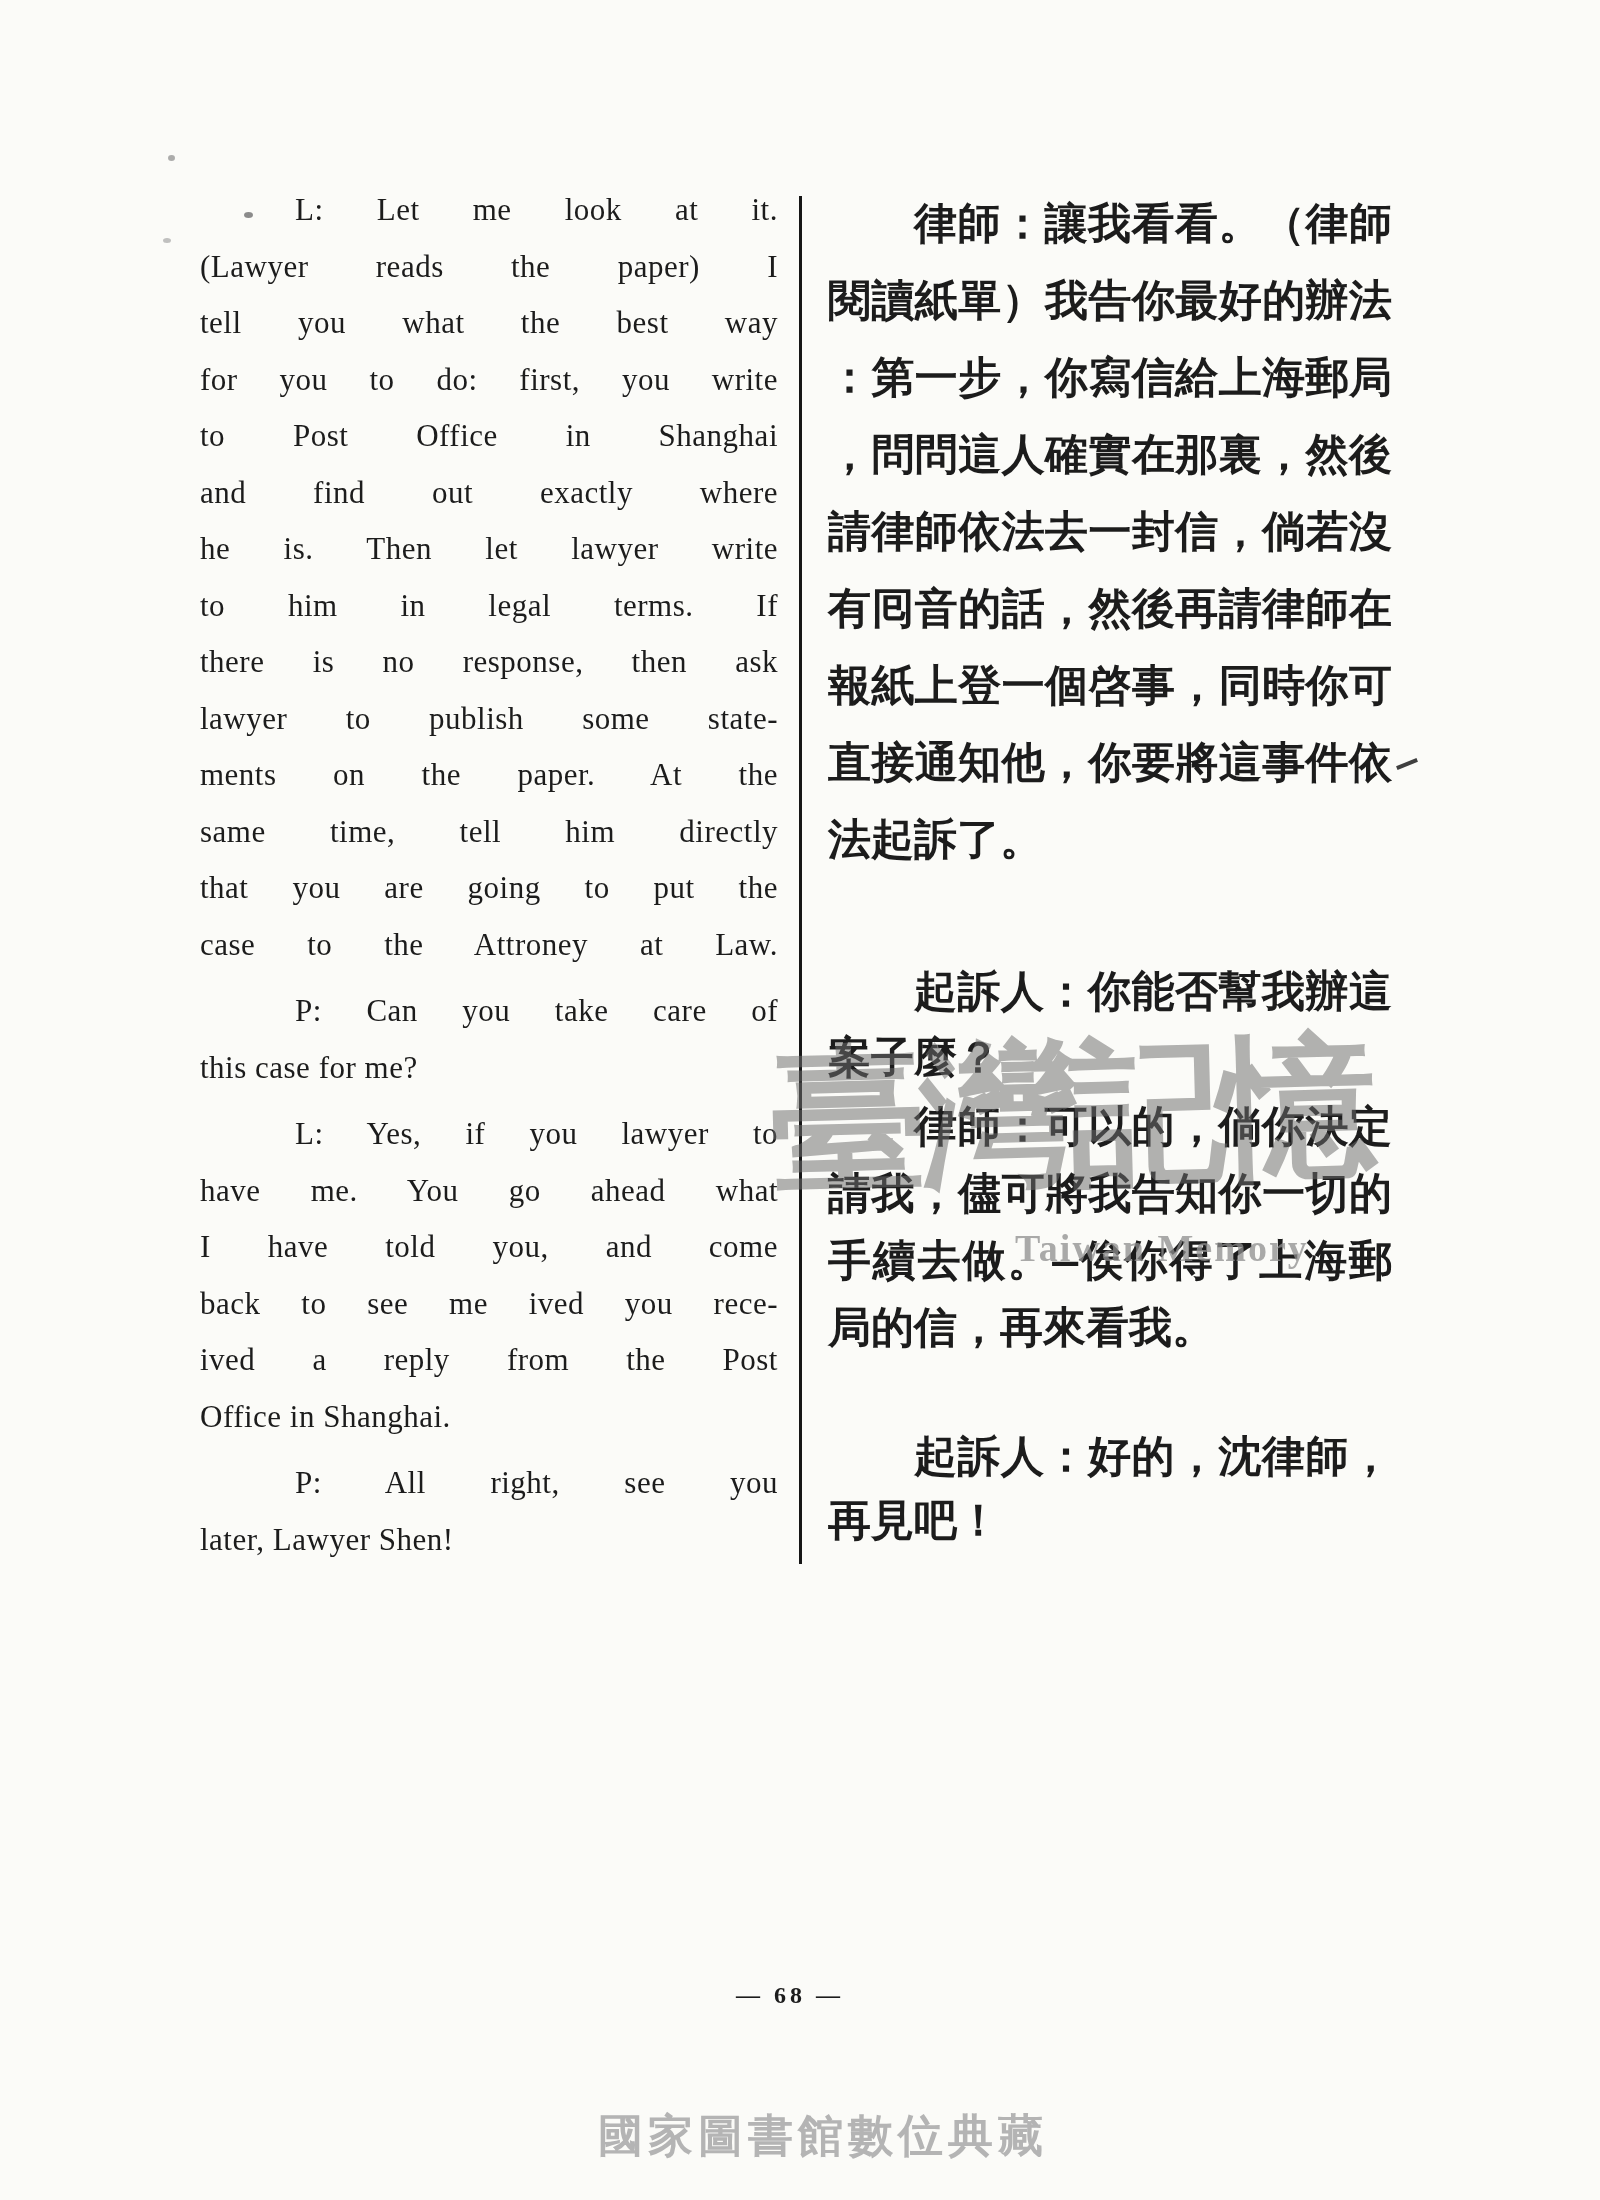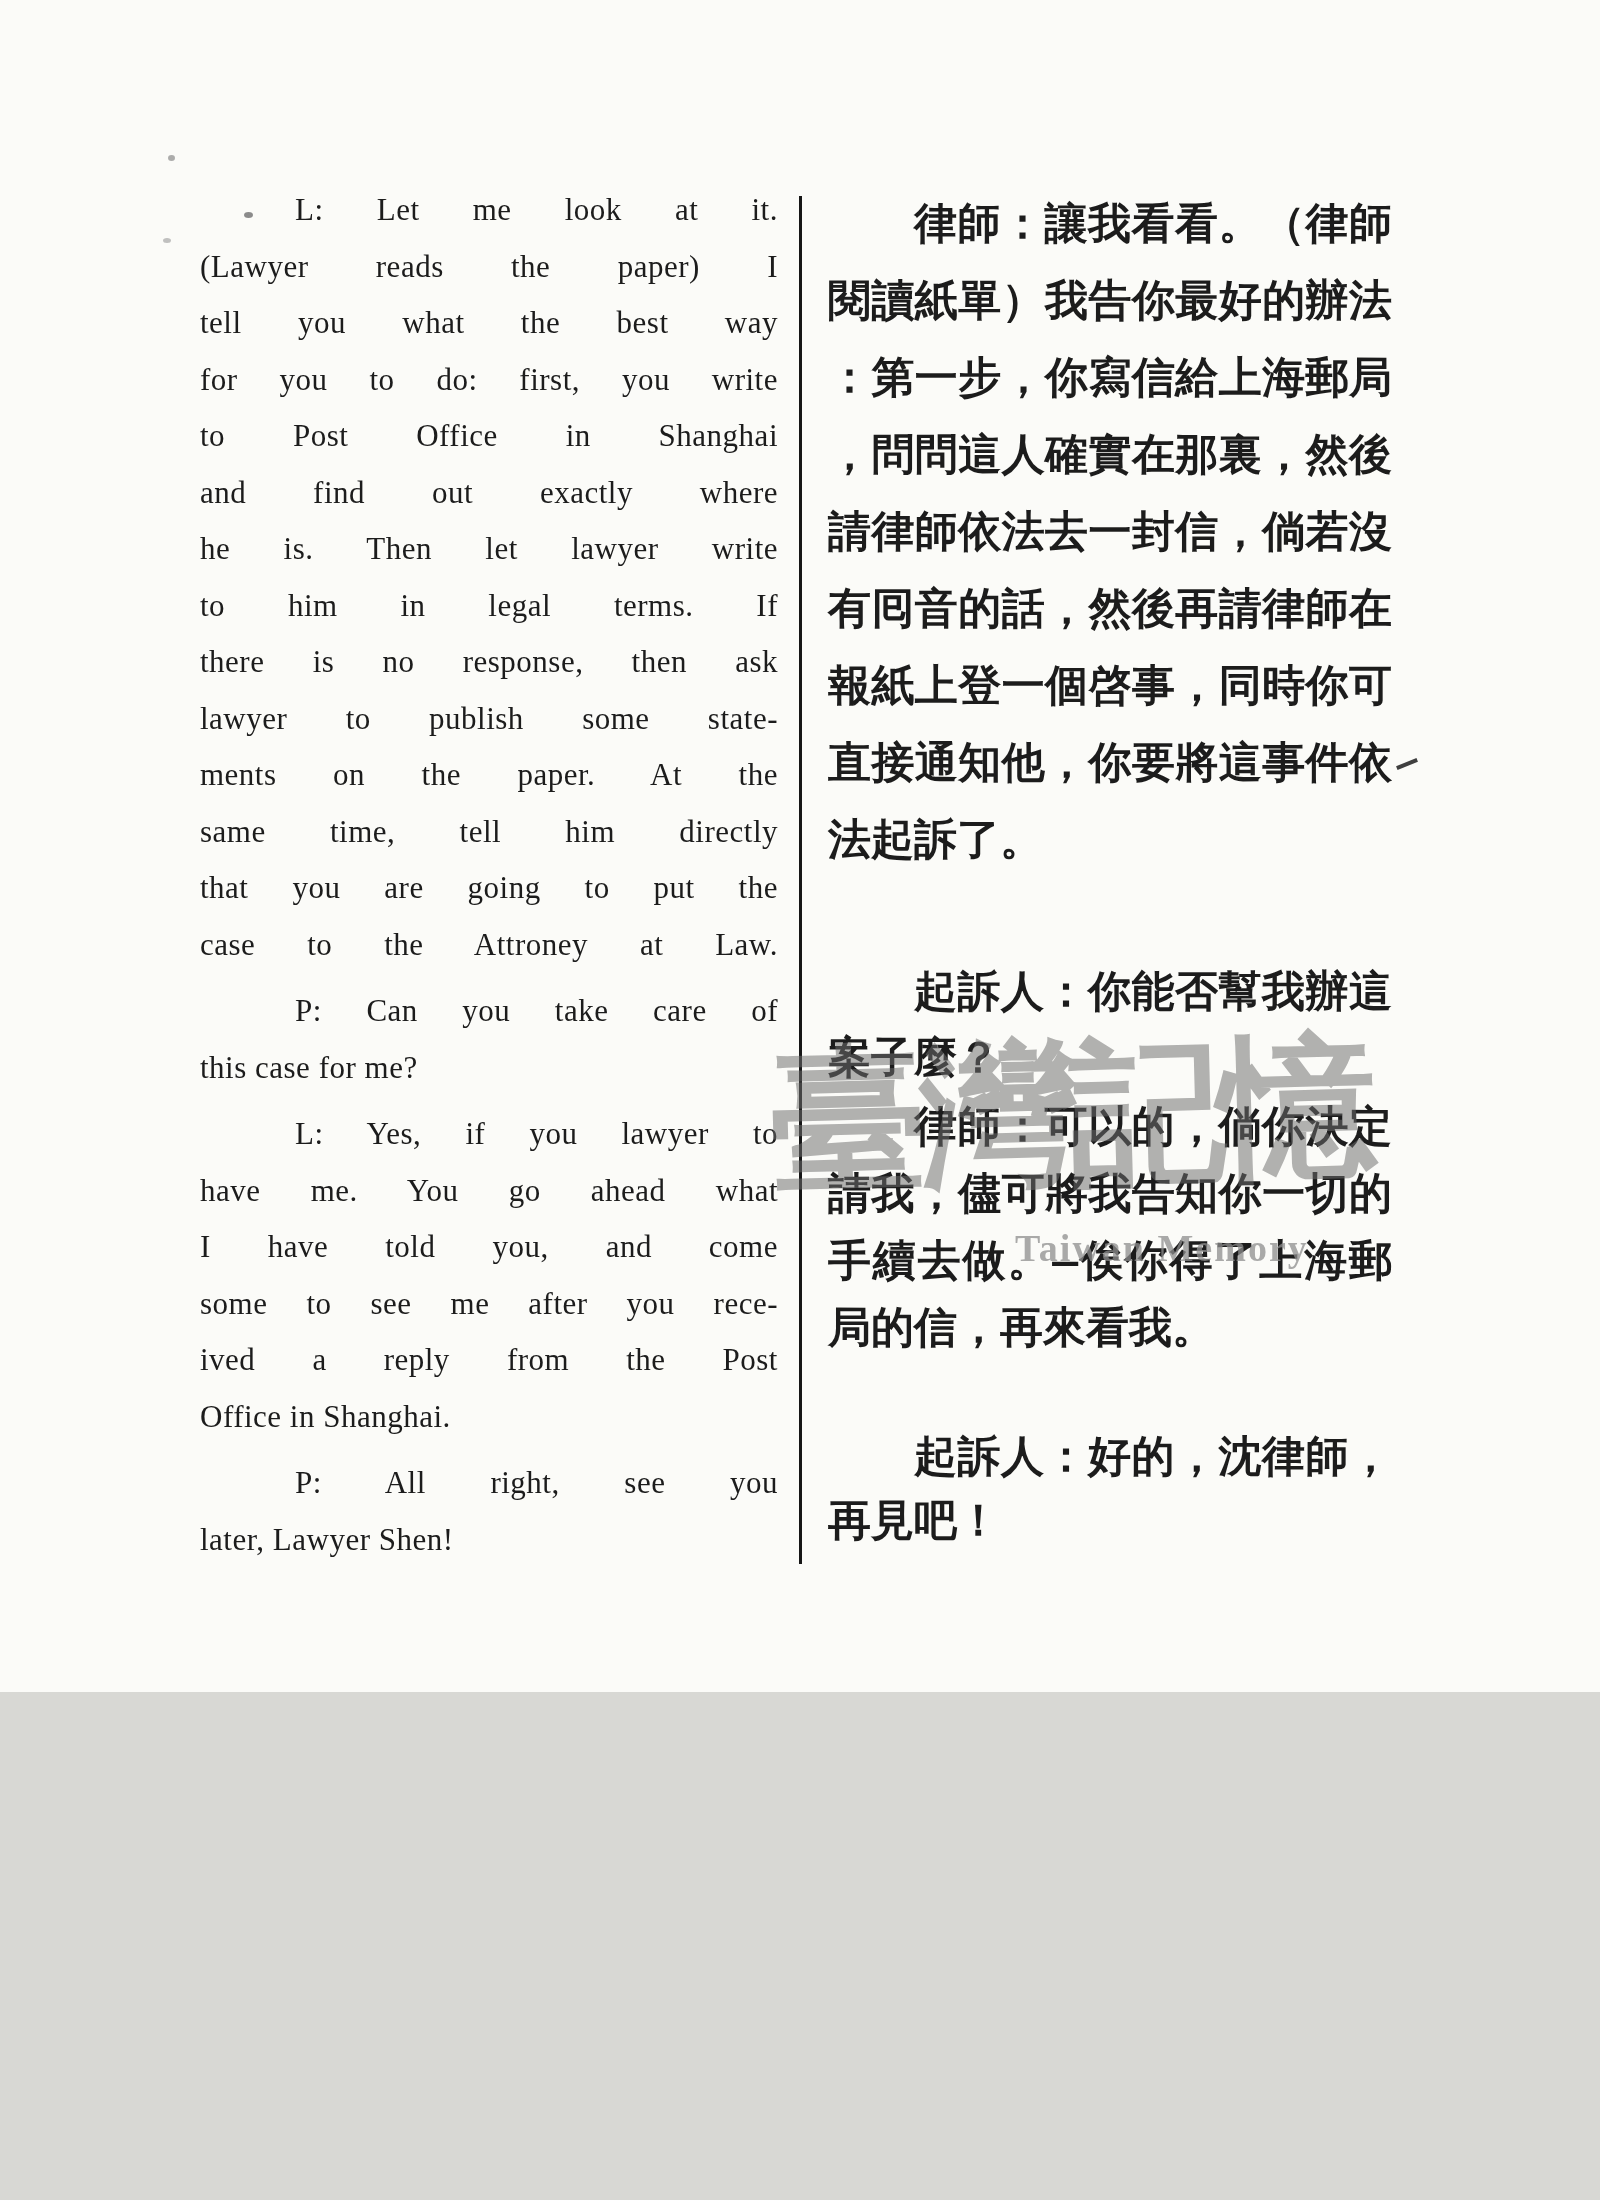--- a/index.html
+++ b/index.html
@@ -1,18 +1,18 @@
 <!DOCTYPE html>
 <html><head>
 <meta charset="utf-8">
 <style>
   html,body{margin:0;padding:0;background:#d8d8d4;}
   .page{
     position:relative;
-    width:1600px;height:1692px;
+    width:1600px;height:2200px;
     background:#fbfbf8;
     overflow:hidden;
     font-family:"Liberation Serif","DejaVu Serif",serif;
     color:#1c1c1c;
   }
 
   
   .col-en{
     position:absolute;left:200px;top:182px;width:578px;
     font-size:31px;line-height:56.5px;
@@ -109,21 +109,21 @@
         <div class="line fill">case to the Attroney at Law.</div>
       </div>
       <div class="para">
         <div class="line indent fill">P: Can you take care of</div>
         <div class="line">this case for me?</div>
       </div>
       <div class="para">
         <div class="line indent fill">L: Yes, if you lawyer to</div>
         <div class="line fill">have me. You go ahead what</div>
         <div class="line fill">I have told you, and come</div>
-        <div class="line fill">some to see me after you rece-</div>
+        <div class="line fill">back to see me ived you rece-</div>
         <div class="line fill">ived a reply from the Post</div>
         <div class="line">Office in Shanghai.</div>
       </div>
       <div class="para">
         <div class="line indent fill">P: All right, see you</div>
         <div class="line">later, Lawyer Shen!</div>
       </div>
     </div>
 
   <div class="divider"></div>

